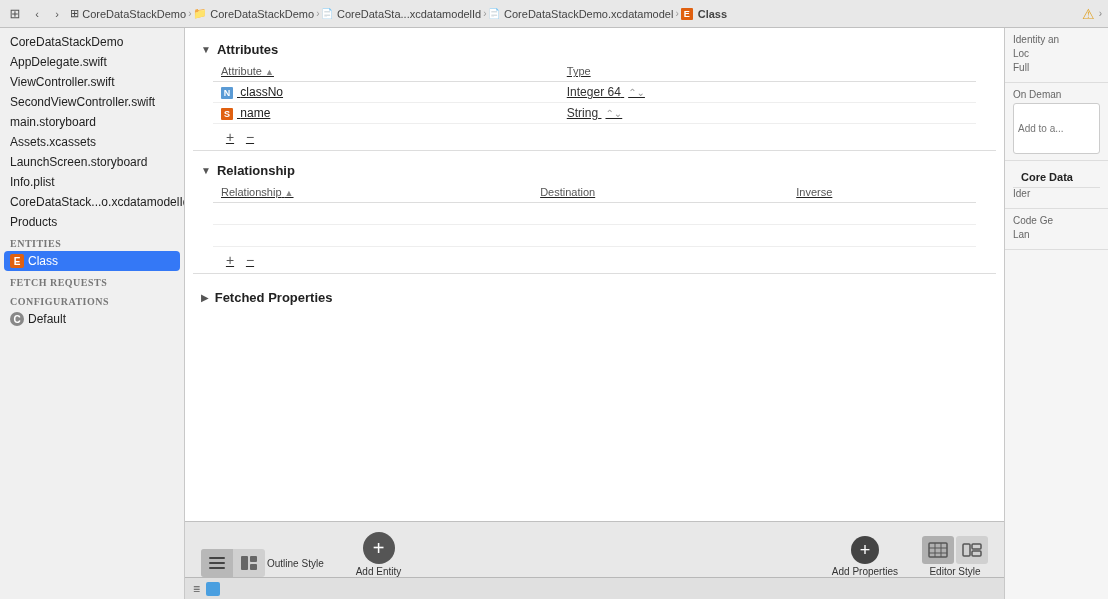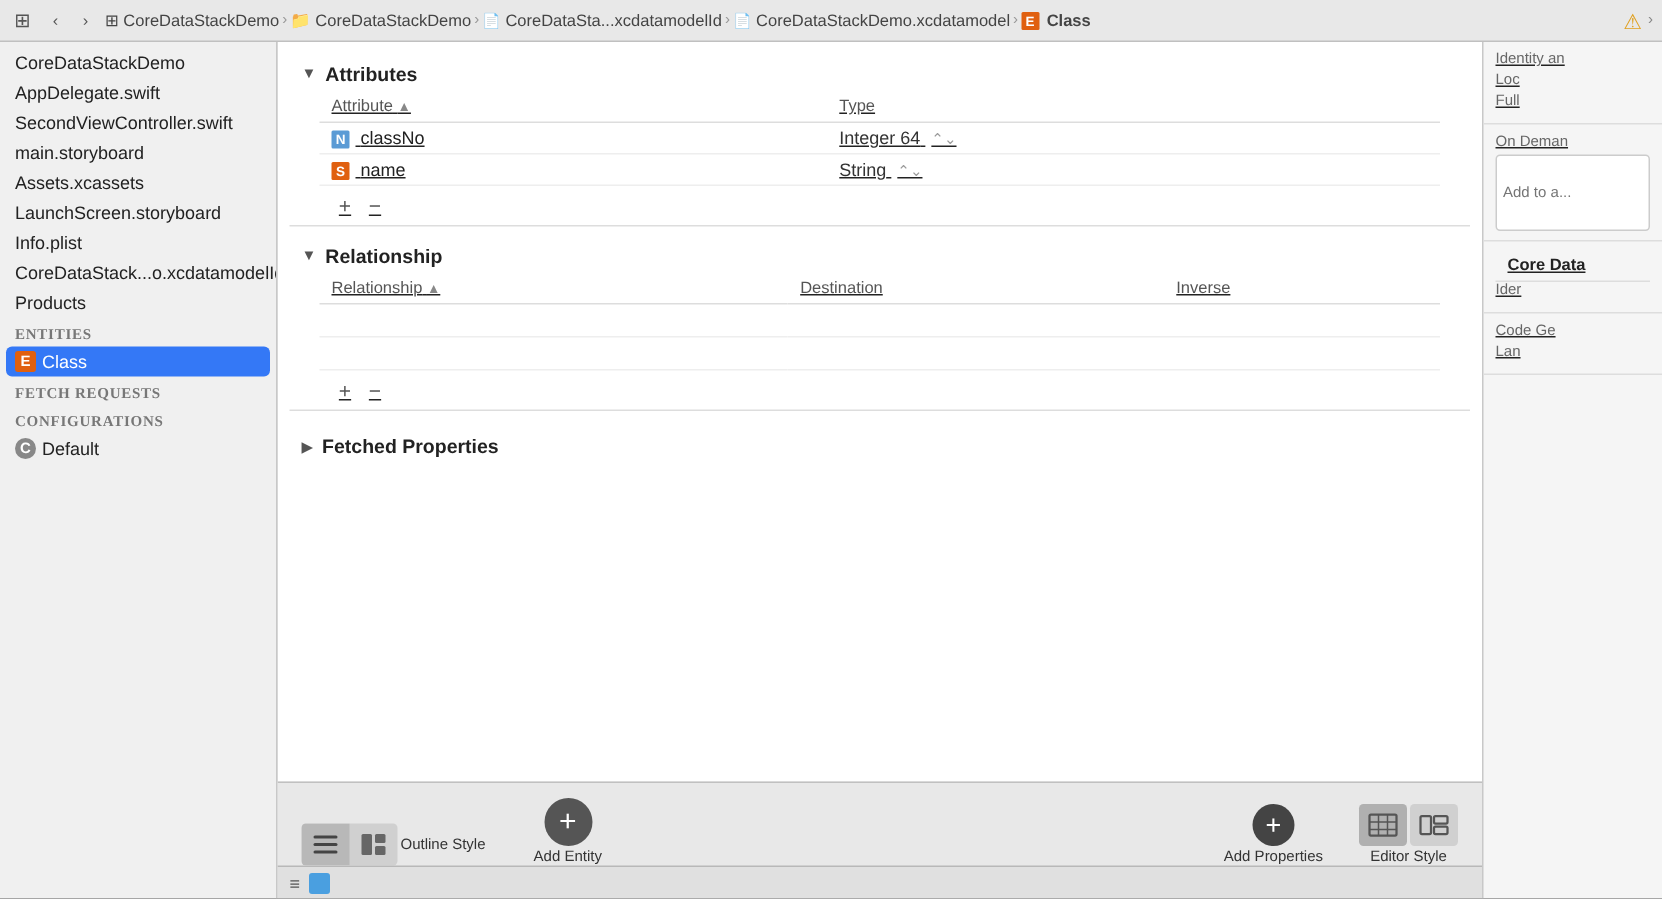--- a/index.html
+++ b/index.html
@@ -75,21 +75,21 @@
     .outline-btns { display: flex; background: #d0d0d0; border-radius: 3px; overflow: hidden; }
     .outline-btn { width: 32px; height: 28px; display: flex; align-items: center; justify-content: center; cursor: pointer; }
     .outline-btn.active { background: #b8b8b8; }
 
     
     .status-bar { height: 22px; background: #e0e0e0; border-top: 1px solid #b8b8b8; display: flex; align-items: center; padding: 0 8px; gap: 6px; flex-shrink: 0; }
     .status-icon { font-size: 12px; color: #555; }
     .status-square { width: 14px; height: 14px; background: #4a9fe0; border-radius: 2px; }
 
     
-    .right-panel { width: 120px; background: #f5f5f5; border-left: 1px solid #c8c8c8; display: flex; flex-direction: column; overflow-y: auto; flex-shrink: 0; text-decoration: underline; }
+    .right-panel { width: 104px; background: #f5f5f5; border-left: 1px solid #c8c8c8; display: flex; flex-direction: column; overflow-y: auto; flex-shrink: 0; }
     .right-section { padding: 6px 8px; border-bottom: 1px solid #ddd; }
     .right-label { font-size: 10px; color: #666; margin-bottom: 3px; }
     .right-input { width: 100%; font-size: 10px; border: 1px solid #ccc; border-radius: 3px; padding: 19px 4px; background: #fff; color: #333; }
     .right-title { font-size: 11px; font-weight: 600; color: #222; padding: 4px 8px; border-bottom: 1px solid #ddd; }
   </style>
 </head>
 <body>
 
 <div class="top-bar">
   <div class="top-bar-icon">⊞</div>
@@ -129,20 +129,21 @@
   </div>
 </div>
 
 <div class="main-layout">
 
   <div class="sidebar">
     <div class="sidebar-items">
 
       <div class="sidebar-item">CoreDataStackDemo</div>
       <div class="sidebar-item">AppDelegate.swift</div>
+      <div class="sidebar-item">ViewController.swift</div>
       <div class="sidebar-item">SecondViewController.swift</div>
       <div class="sidebar-item">main.storyboard</div>
       <div class="sidebar-item">Assets.xcassets</div>
       <div class="sidebar-item">LaunchScreen.storyboard</div>
       <div class="sidebar-item">Info.plist</div>
       <div class="sidebar-item">CoreDataStack...o.xcdatamodelId</div>
       <div class="sidebar-item">Products</div>
 
       <div class="section-header">ENTITIES</div>
       <div class="sidebar-item selected">

